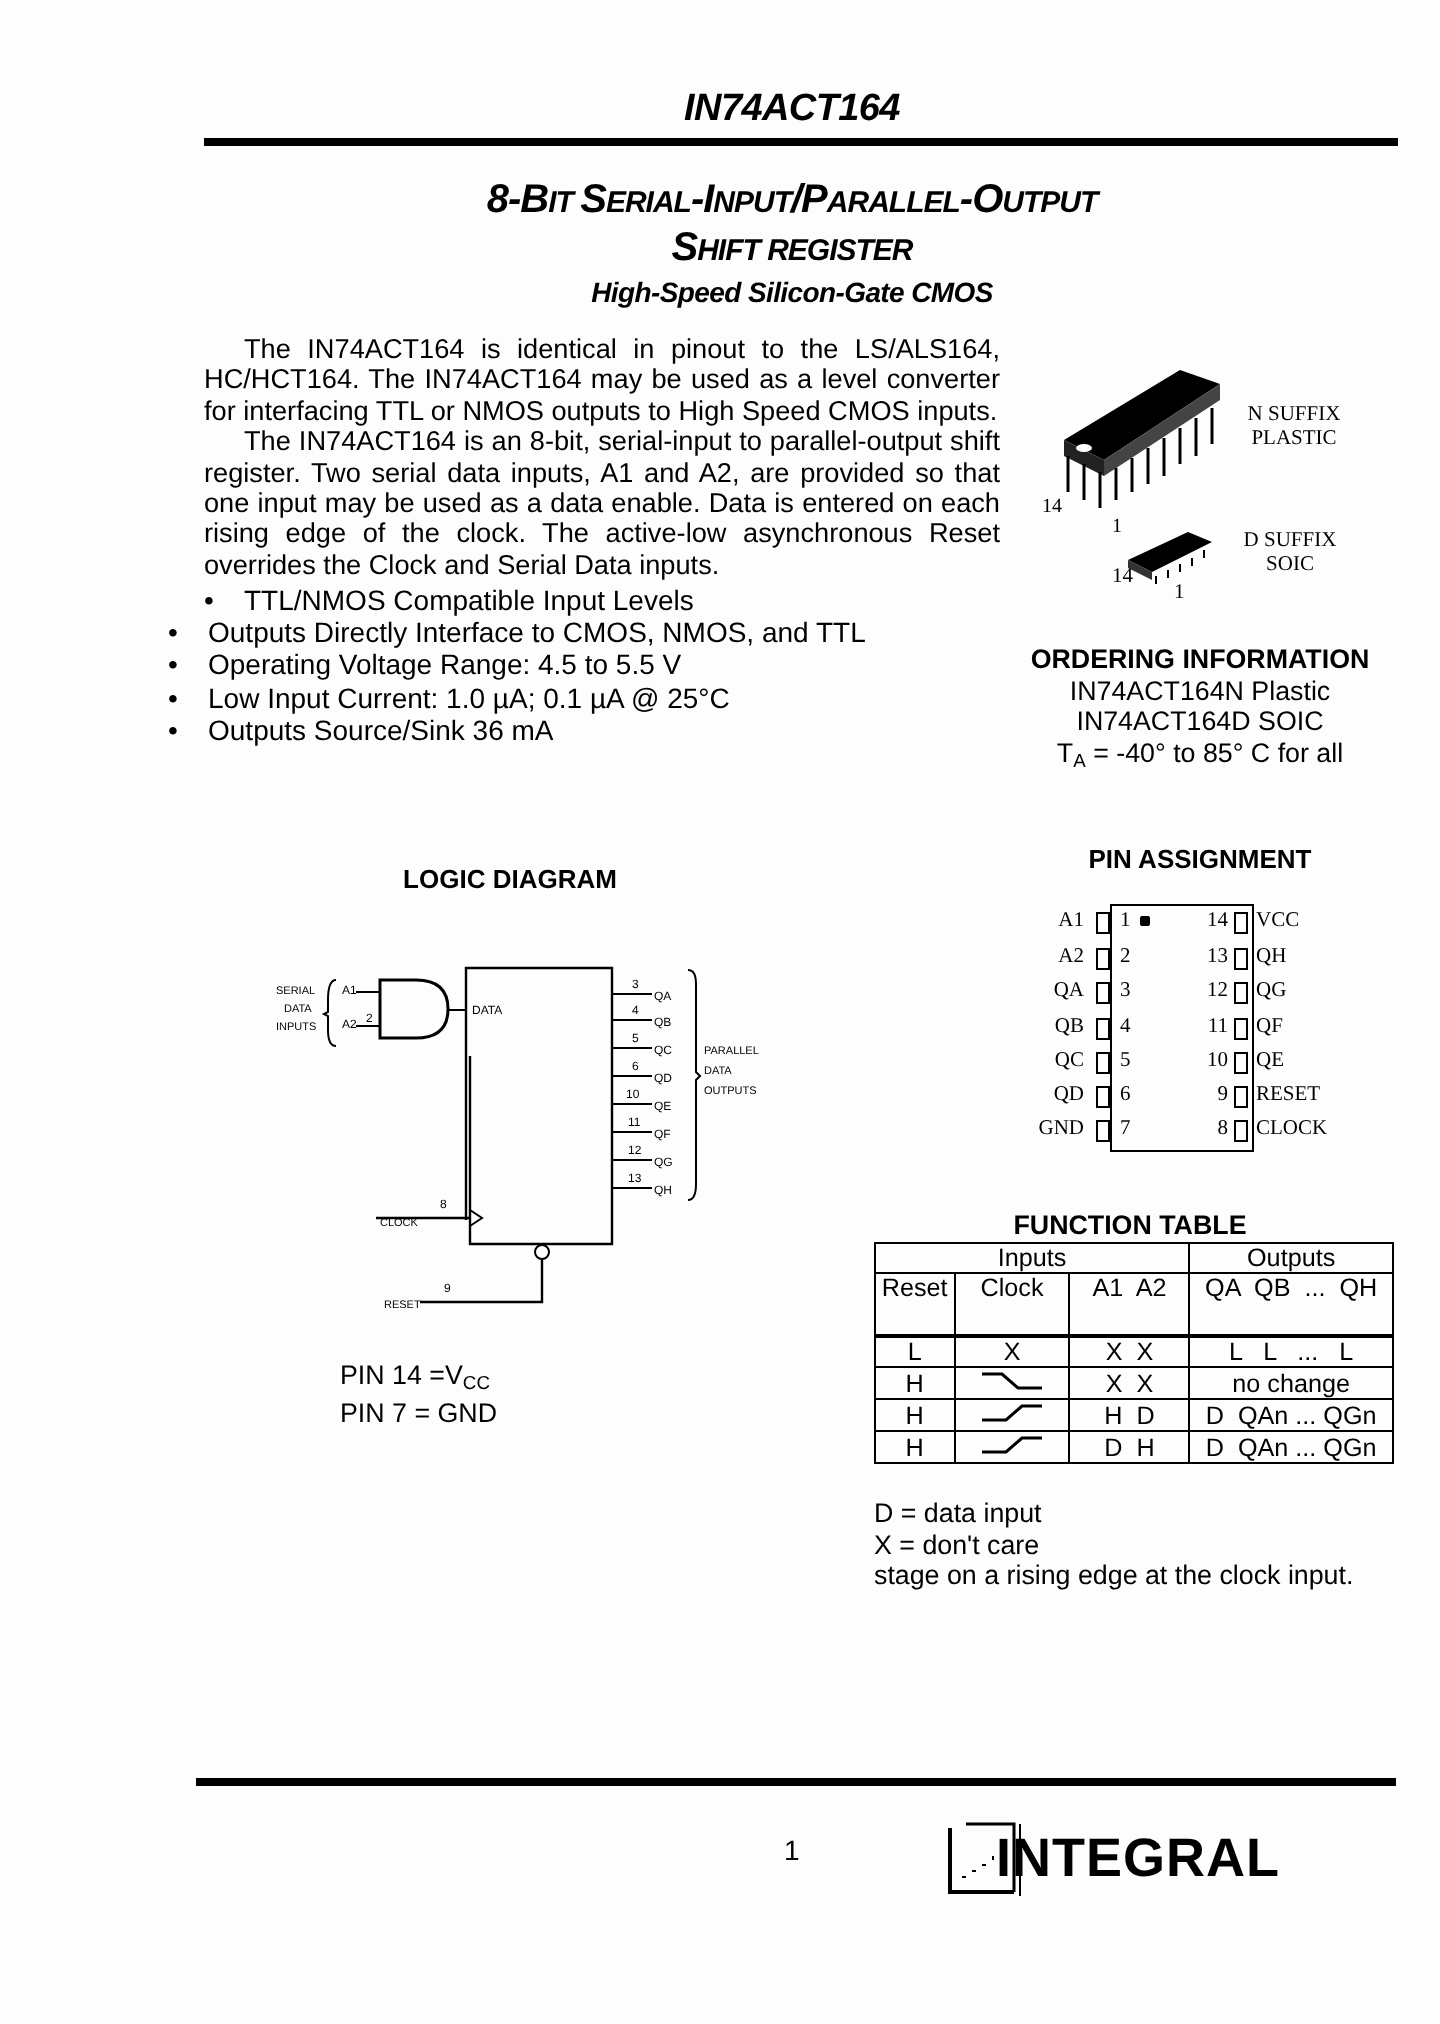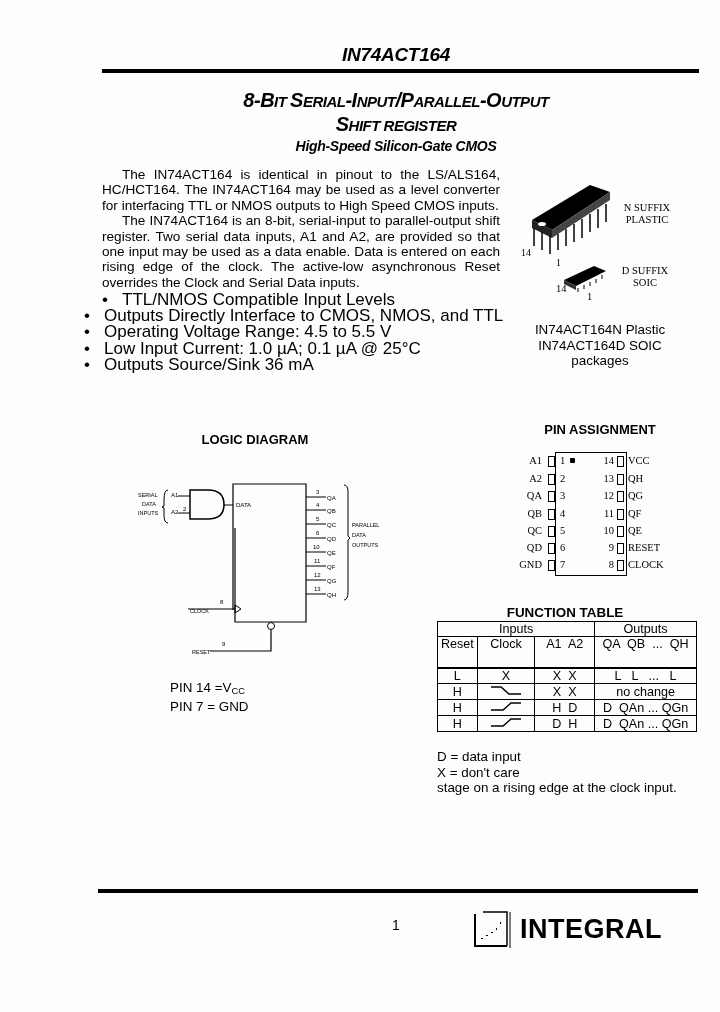--- a/index.html
+++ b/index.html
@@ -5,21 +5,21 @@
   html, body { margin:0; padding:0; background:#fdfdfd; }
   body { width:720px; height:1012px; position:relative; overflow:hidden; font-family:"Liberation Sans", sans-serif; color:#000; }
   .abs { position:absolute; }
   .part-title { left:0; width:792px; top:44px; text-align:center; font-weight:bold; font-style:italic; font-size:19px; letter-spacing:-0.3px; }
   .hr-top { left:102px; top:69px; width:597px; height:4px; background:#000; }
   .main-title { left:0; width:792px; top:89px; text-align:center; font-weight:bold; font-style:italic; font-size:20px; letter-spacing:-0.5px; line-height:23px; }
   .main-title .sm { font-size:15px; }
   .sub-title { left:0; width:792px; top:138px; text-align:center; font-weight:bold; font-style:italic; font-size:14px; letter-spacing:-0.3px; }
   .desc { left:102px; width:398px; top:167px; font-size:13.6px; line-height:15.4px; text-align:justify; }
   .desc p { margin:0; text-indent:20px; }
-  .bullets { left:84px; top:292px; font-size:17px; line-height:16.2px; }
+  .bullets { left:84px; top:292px; font-size:14px; line-height:16.2px; }
   .bullets div { white-space:nowrap; }
   .bullets .dot { display:inline-block; width:20px; text-align:left; }
   .bullets .first { padding-left:18px; }
   .pkg-area { left:520px; top:180px; width:170px; height:120px; }
   .pkg-lbl { font-family:"Liberation Serif", serif; font-size:10.5px; text-align:center; line-height:12px; }
   .order { left:500px; top:322px; width:200px; text-align:center; font-size:13.4px; line-height:15.6px; }
   .order .hd { font-weight:bold; }
   .pinas-title { left:510px; top:422px; width:180px; text-align:center; font-weight:bold; font-size:13px; }
   .chip { left:555px; top:452px; width:70px; height:122px; border:1px solid #000; }
   .pinrow { position:absolute; font-family:"Liberation Serif", serif; font-size:10.5px; height:12px; line-height:12px; }
@@ -27,21 +27,21 @@
   .logic-title { left:130px; width:250px; top:432px; text-align:center; font-weight:bold; font-size:13px; }
   .pinnote { left:170px; width:160px; top:680px; text-align:left; font-size:13.4px; line-height:15px; }
   .ft-title { left:430px; width:270px; top:605px; text-align:center; font-weight:bold; font-size:13.4px; }
   table.ft { position:absolute; left:437px; top:621px; border-collapse:collapse; font-size:12.6px; width:260px; }
   table.ft td { border:1px solid #000; text-align:center; padding:0; line-height:14px; }
   table.ft tr.hdrow td { border-bottom:2px solid #000; }
   .legend { left:437px; top:749px; font-size:13.4px; line-height:15.6px; }
   .hr-bot { left:98px; top:889px; width:600px; height:4px; background:#000; }
   .pagenum { left:392px; top:917px; font-size:14px; }
   .logo { left:473px; top:910px; }
-  .logo-text { left:520px; top:914px; font-weight:bold; font-size:27px; letter-spacing:0.5px; }
+  .logo-text { left:498px; top:914px; font-weight:bold; font-size:27px; letter-spacing:0.5px; }
   sub { font-size:0.7em; vertical-align:-0.25em; }
 </style>
 </head>
 <body>
 
 <div class="abs part-title">IN74ACT164</div>
 <div class="abs hr-top"></div>
 
 <div class="abs main-title">
   <div>
@@ -104,23 +104,24 @@
   </svg>
   <div class="pkg-lbl" style="position:absolute;left:90px;top:85px;width:70px;">
     <div>D SUFFIX</div>
       <div>SOIC</div>
   </div>
   <div class="pkg-lbl" style="position:absolute;left:36px;top:103px;">14</div>
   <div class="pkg-lbl" style="position:absolute;left:67px;top:111px;">1</div>
 </div>
 
 <div class="abs order">
+  <div class="hd">ORDERING INFORMATION</div>
   <div>IN74ACT164N Plastic</div>
   <div>IN74ACT164D SOIC</div>
-  <div>packages</div>
+  <div><span>T</span><sub>A</sub><span> = -40° to 85° C for all</span></div>
 </div>
 
 <div class="abs pinas-title">PIN ASSIGNMENT</div>
 <div class="abs chip">
   <div style="position:absolute;left:14px;top:5px;width:5px;height:5px;background:#000;border-radius:1px;"></div>
 </div>
 <div class="abs" style="left:500px;top:452px;width:180px;height:125px;">
 
   <div class="pinrow" style="right:138px;top:3px;text-align:right;">A1</div>
   <div class="pinbox" style="left:48px;top:4px;"></div>

